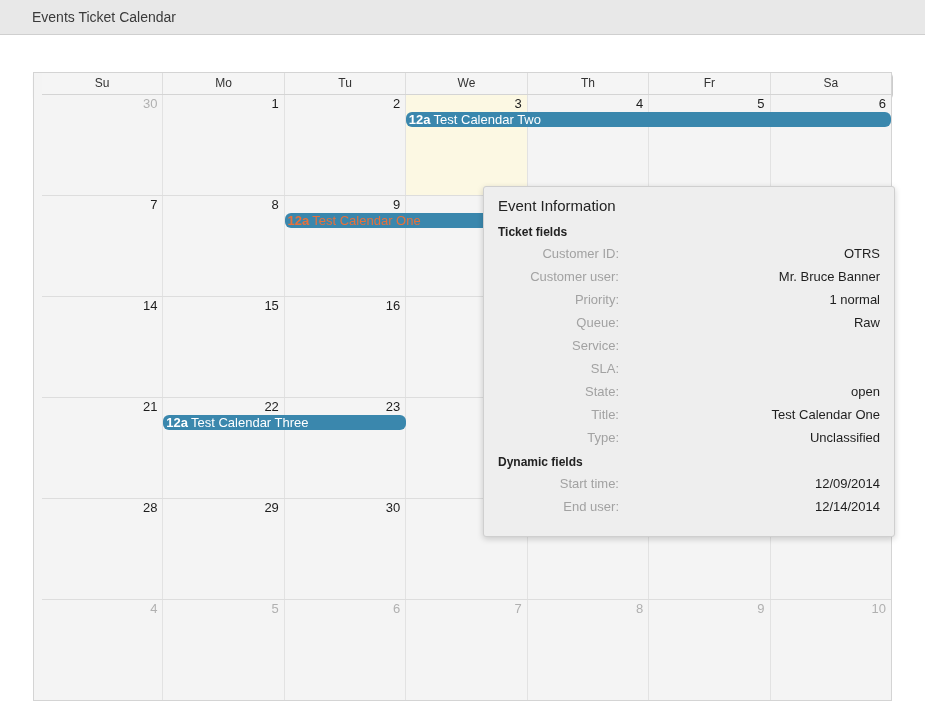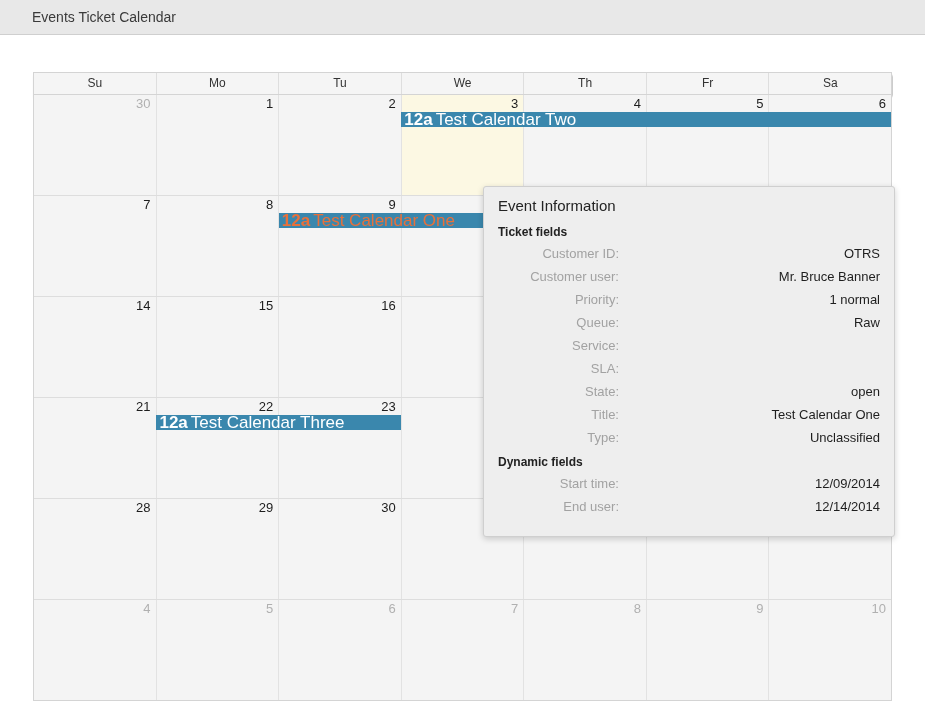--- a/index.html
+++ b/index.html
@@ -126,20 +126,21 @@
 
   
   #calendar {
     position: absolute;
     left: 33px;
     top: 72px;
     width: 859px;
     border: 1px solid #d4d4d4;
     box-sizing: border-box;
     background: #f4f4f4;
+    padding-left: 8px;
   }
   .cal-head {
     display: flex;
     background: #f5f5f5;
     border-bottom: 1px solid #d4d4d4;
   }
   .cal-head .dow {
     flex: 1 1 0;
     text-align: center;
     font-size: 12px;
@@ -181,27 +182,27 @@
     left: 0;
     top: 17px;
     right: 0;
     height: 20px;
     pointer-events: none;
   }
   .event-bar {
     position: absolute;
     height: 15px;
     line-height: 15px;
-    font-size: 17px;
+    font-size: 13px;
     font-weight: bold;
     padding-left: 3px;
     box-sizing: border-box;
     white-space: nowrap;
     overflow: hidden;
-    border-radius: 0;
+    border-radius: 6px;
     pointer-events: auto;
     cursor: pointer;
   }
   .event-bar.blue  { background: #3a87ad; color: #ffffff; }
   .event-bar.blue .etime { color: #ffffff; }
   .event-bar.orange{ background: #3a87ad; color: #e8703a; }
   .event-bar.orange .etime { color: #e8703a; }
   .event-bar .etime { font-weight: bold; margin-right: 3px; }
   .event-bar .etitle { font-weight: normal; }
 

